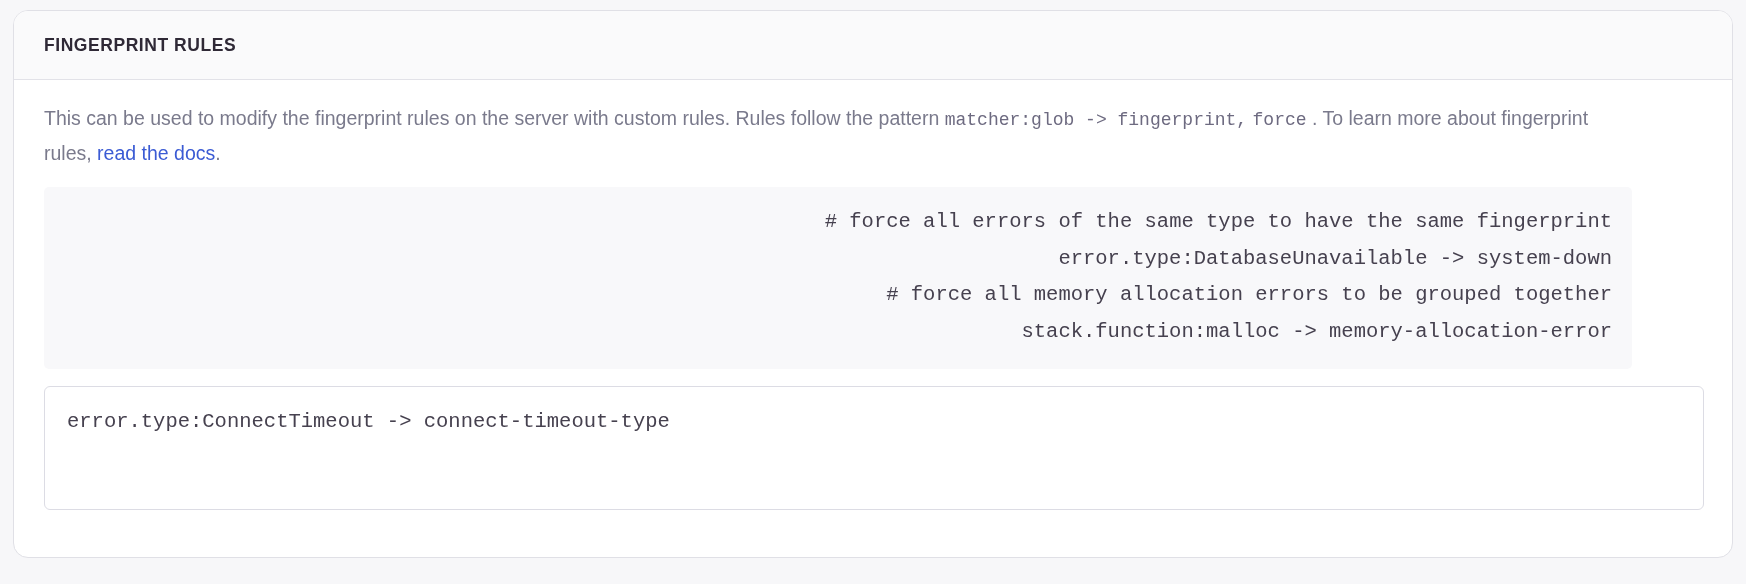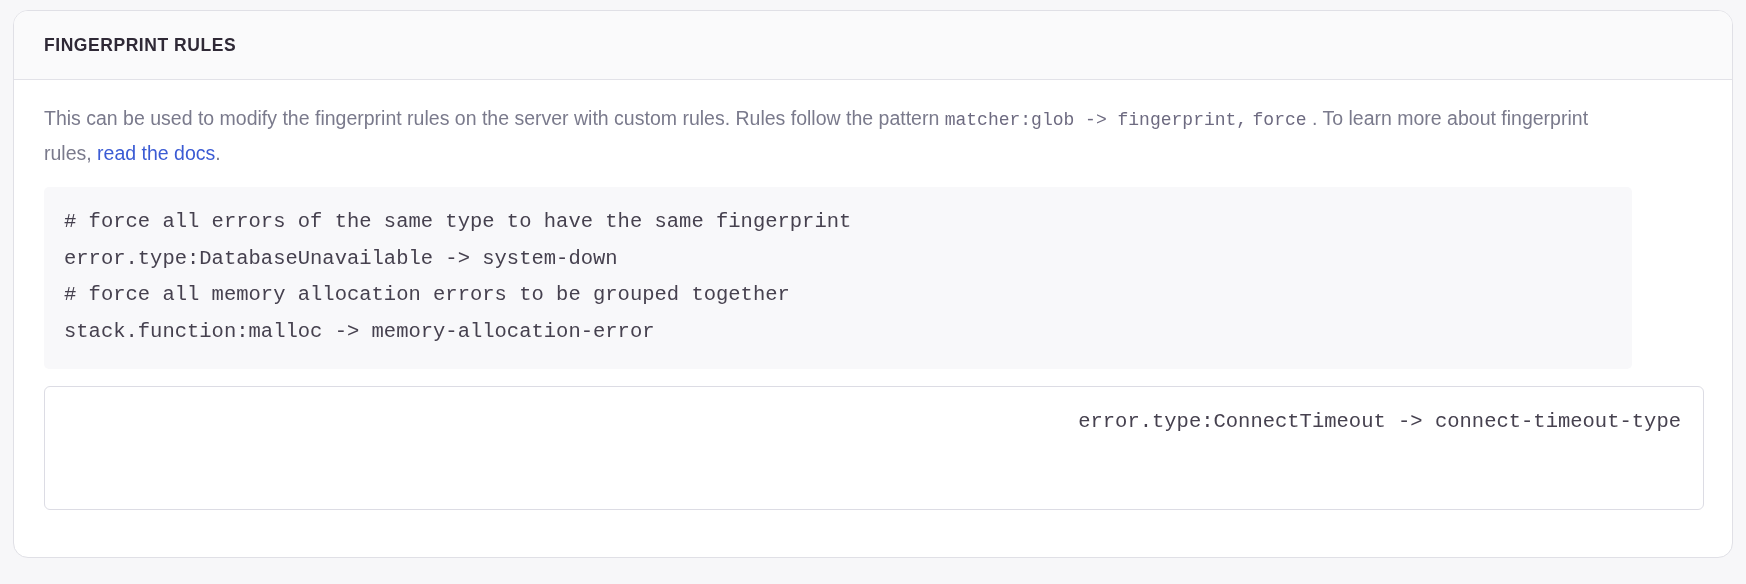--- a/index.html
+++ b/index.html
@@ -81,40 +81,40 @@
     width: 1588px;
     box-sizing: border-box;
   }
   .code-sample pre {
     margin: 0;
     font-family: "Liberation Mono", "DejaVu Sans Mono", monospace;
     font-size: 20.5px;
     line-height: 36.5px;
     color: #46414f;
     white-space: pre;
+    text-align: right;
   }
 
   .rules-input {
     display: block;
     width: 1660px;
     height: 124px;
     box-sizing: border-box;
     border: 1px solid #dcdce4;
     border-radius: 6px;
     background: #ffffff;
     padding: 19px 22px;
     font-family: "Liberation Mono", "DejaVu Sans Mono", monospace;
     font-size: 20.5px;
     line-height: 32px;
     color: #46414f;
     resize: none;
     outline: none;
     white-space: pre;
     overflow: hidden;
-    text-align: right;
   }
   .rules-input::placeholder {
     color: #b3b3c0;
   }
 </style>
 </head>
 <body>
 
 <div class="panel">
 

